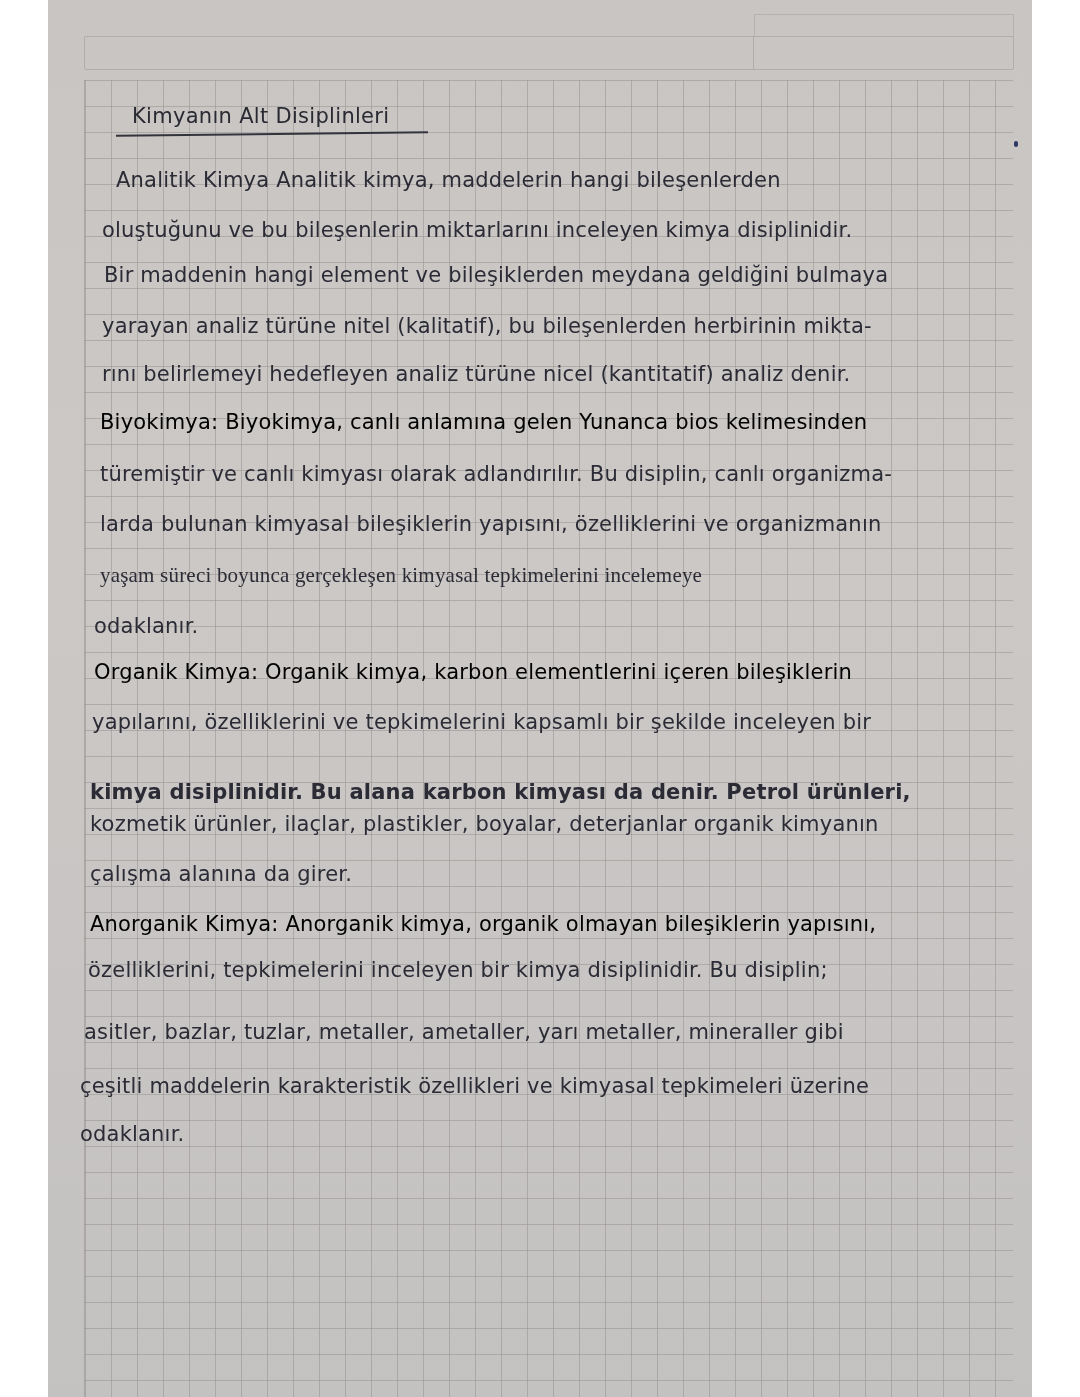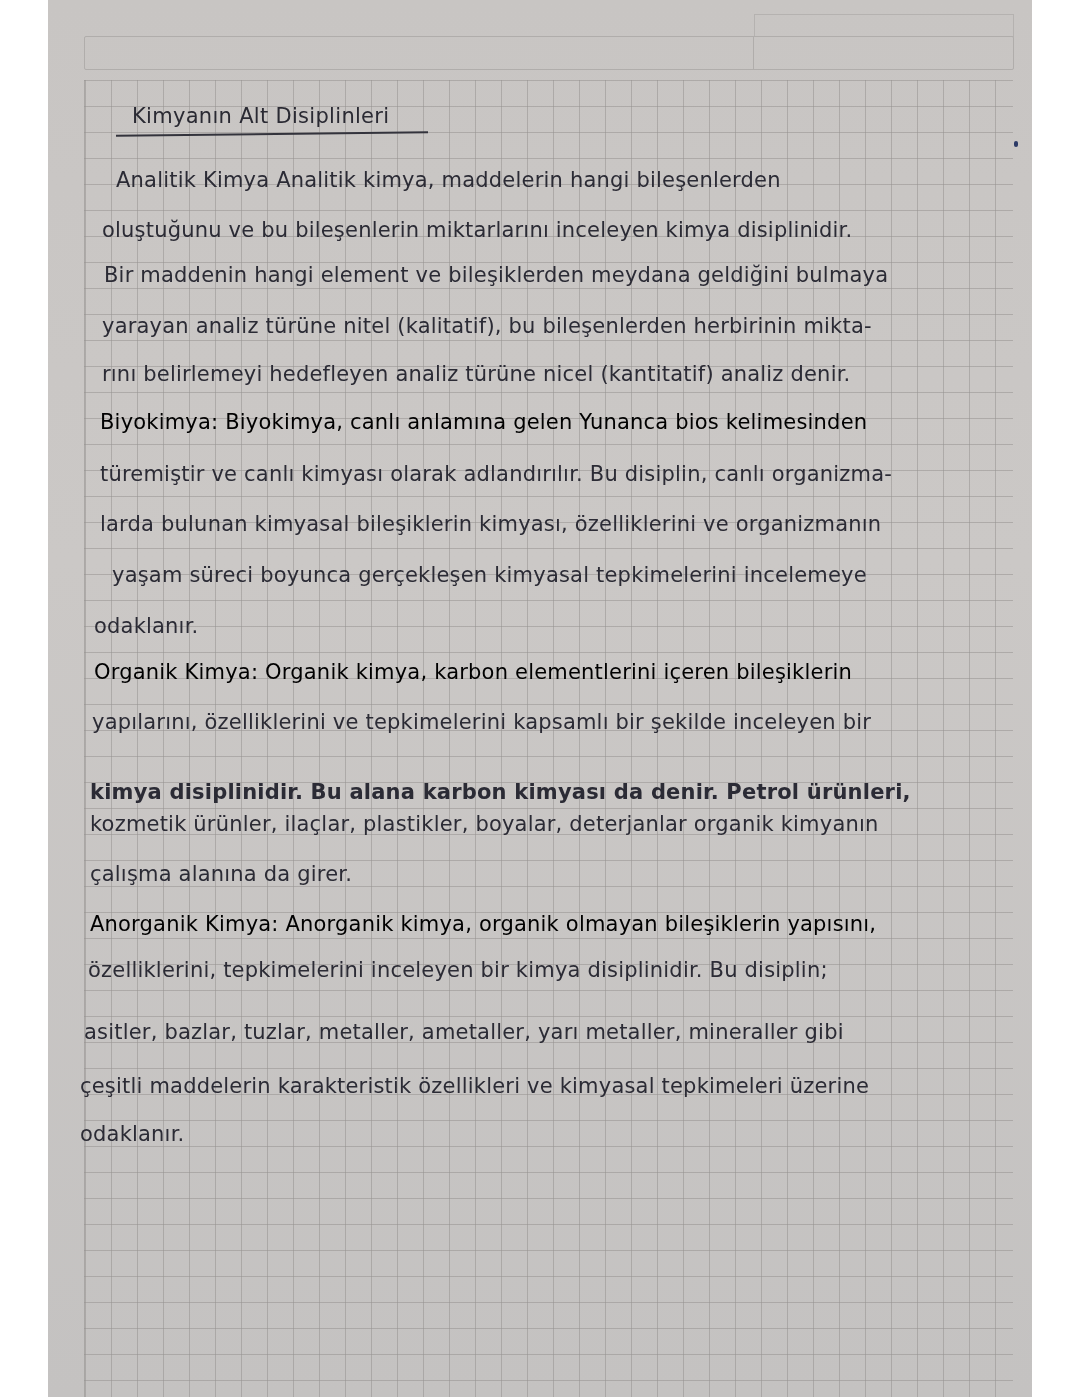--- a/index.html
+++ b/index.html
@@ -126,22 +126,22 @@
   <div class="dot"></div>
 
   <div class="line" style="left:116px; top:168px;">Analitik Kimya Analitik kimya, maddelerin hangi bileşenlerden</div>
   <div class="line" style="left:102px; top:218px;">oluştuğunu ve bu bileşenlerin miktarlarını inceleyen kimya disiplinidir.</div>
   <div class="line" style="left:104px; top:263px;">Bir maddenin hangi element ve bileşiklerden meydana geldiğini bulmaya</div>
   <div class="line" style="left:102px; top:314px;">yarayan analiz türüne nitel (kalitatif), bu bileşenlerden herbirinin mikta-</div>
   <div class="line" style="left:102px; top:362px;">rını belirlemeyi hedefleyen analiz türüne nicel (kantitatif) analiz denir.</div>
 
   <div class="line heading-word" style="left:100px; top:410px;">Biyokimya: Biyokimya, canlı anlamına gelen Yunanca bios kelimesinden</div>
   <div class="line" style="left:100px; top:462px;">türemiştir ve canlı kimyası olarak adlandırılır. Bu disiplin, canlı organizma-</div>
-  <div class="line" style="left:100px; top:512px;">larda bulunan kimyasal bileşiklerin kimyası, özelliklerini ve organizmanın</div>
-  <div class="line" style="left:112px; top:563px;">yaşam süreci boyunca gerçekleşen kimyasal tepkimelerini incelemeye</div>
+  <div class="line" style="left:100px; top:512px;">larda bulunan kimyasal bileşiklerin yapısını, özelliklerini ve organizmanın</div>
+  <div class="line" style="left:100px; top:563px;font-family:Liberation Serif, serif;">yaşam süreci boyunca gerçekleşen kimyasal tepkimelerini incelemeye</div>
   <div class="line" style="left:94px; top:614px;">odaklanır.</div>
 
   <div class="line heading-word" style="left:94px; top:660px;">Organik Kimya: Organik kimya, karbon elementlerini içeren bileşiklerin</div>
   <div class="line" style="left:92px; top:710px;text-align:right;">yapılarını, özelliklerini ve tepkimelerini kapsamlı bir şekilde inceleyen bir</div>
   <div class="line" style="left:90px; top:780px;font-weight:bold;">kimya disiplinidir. Bu alana karbon kimyası da denir. Petrol ürünleri,</div>
   <div class="line" style="left:90px; top:812px;">kozmetik ürünler, ilaçlar, plastikler, boyalar, deterjanlar organik kimyanın</div>
   <div class="line" style="left:90px; top:862px;">çalışma alanına da girer.</div>
 
   <div class="line heading-word" style="left:90px; top:912px;">Anorganik Kimya: Anorganik kimya, organik olmayan bileşiklerin yapısını,</div>
   <div class="line" style="left:88px; top:958px;">özelliklerini, tepkimelerini inceleyen bir kimya disiplinidir. Bu disiplin;</div>

